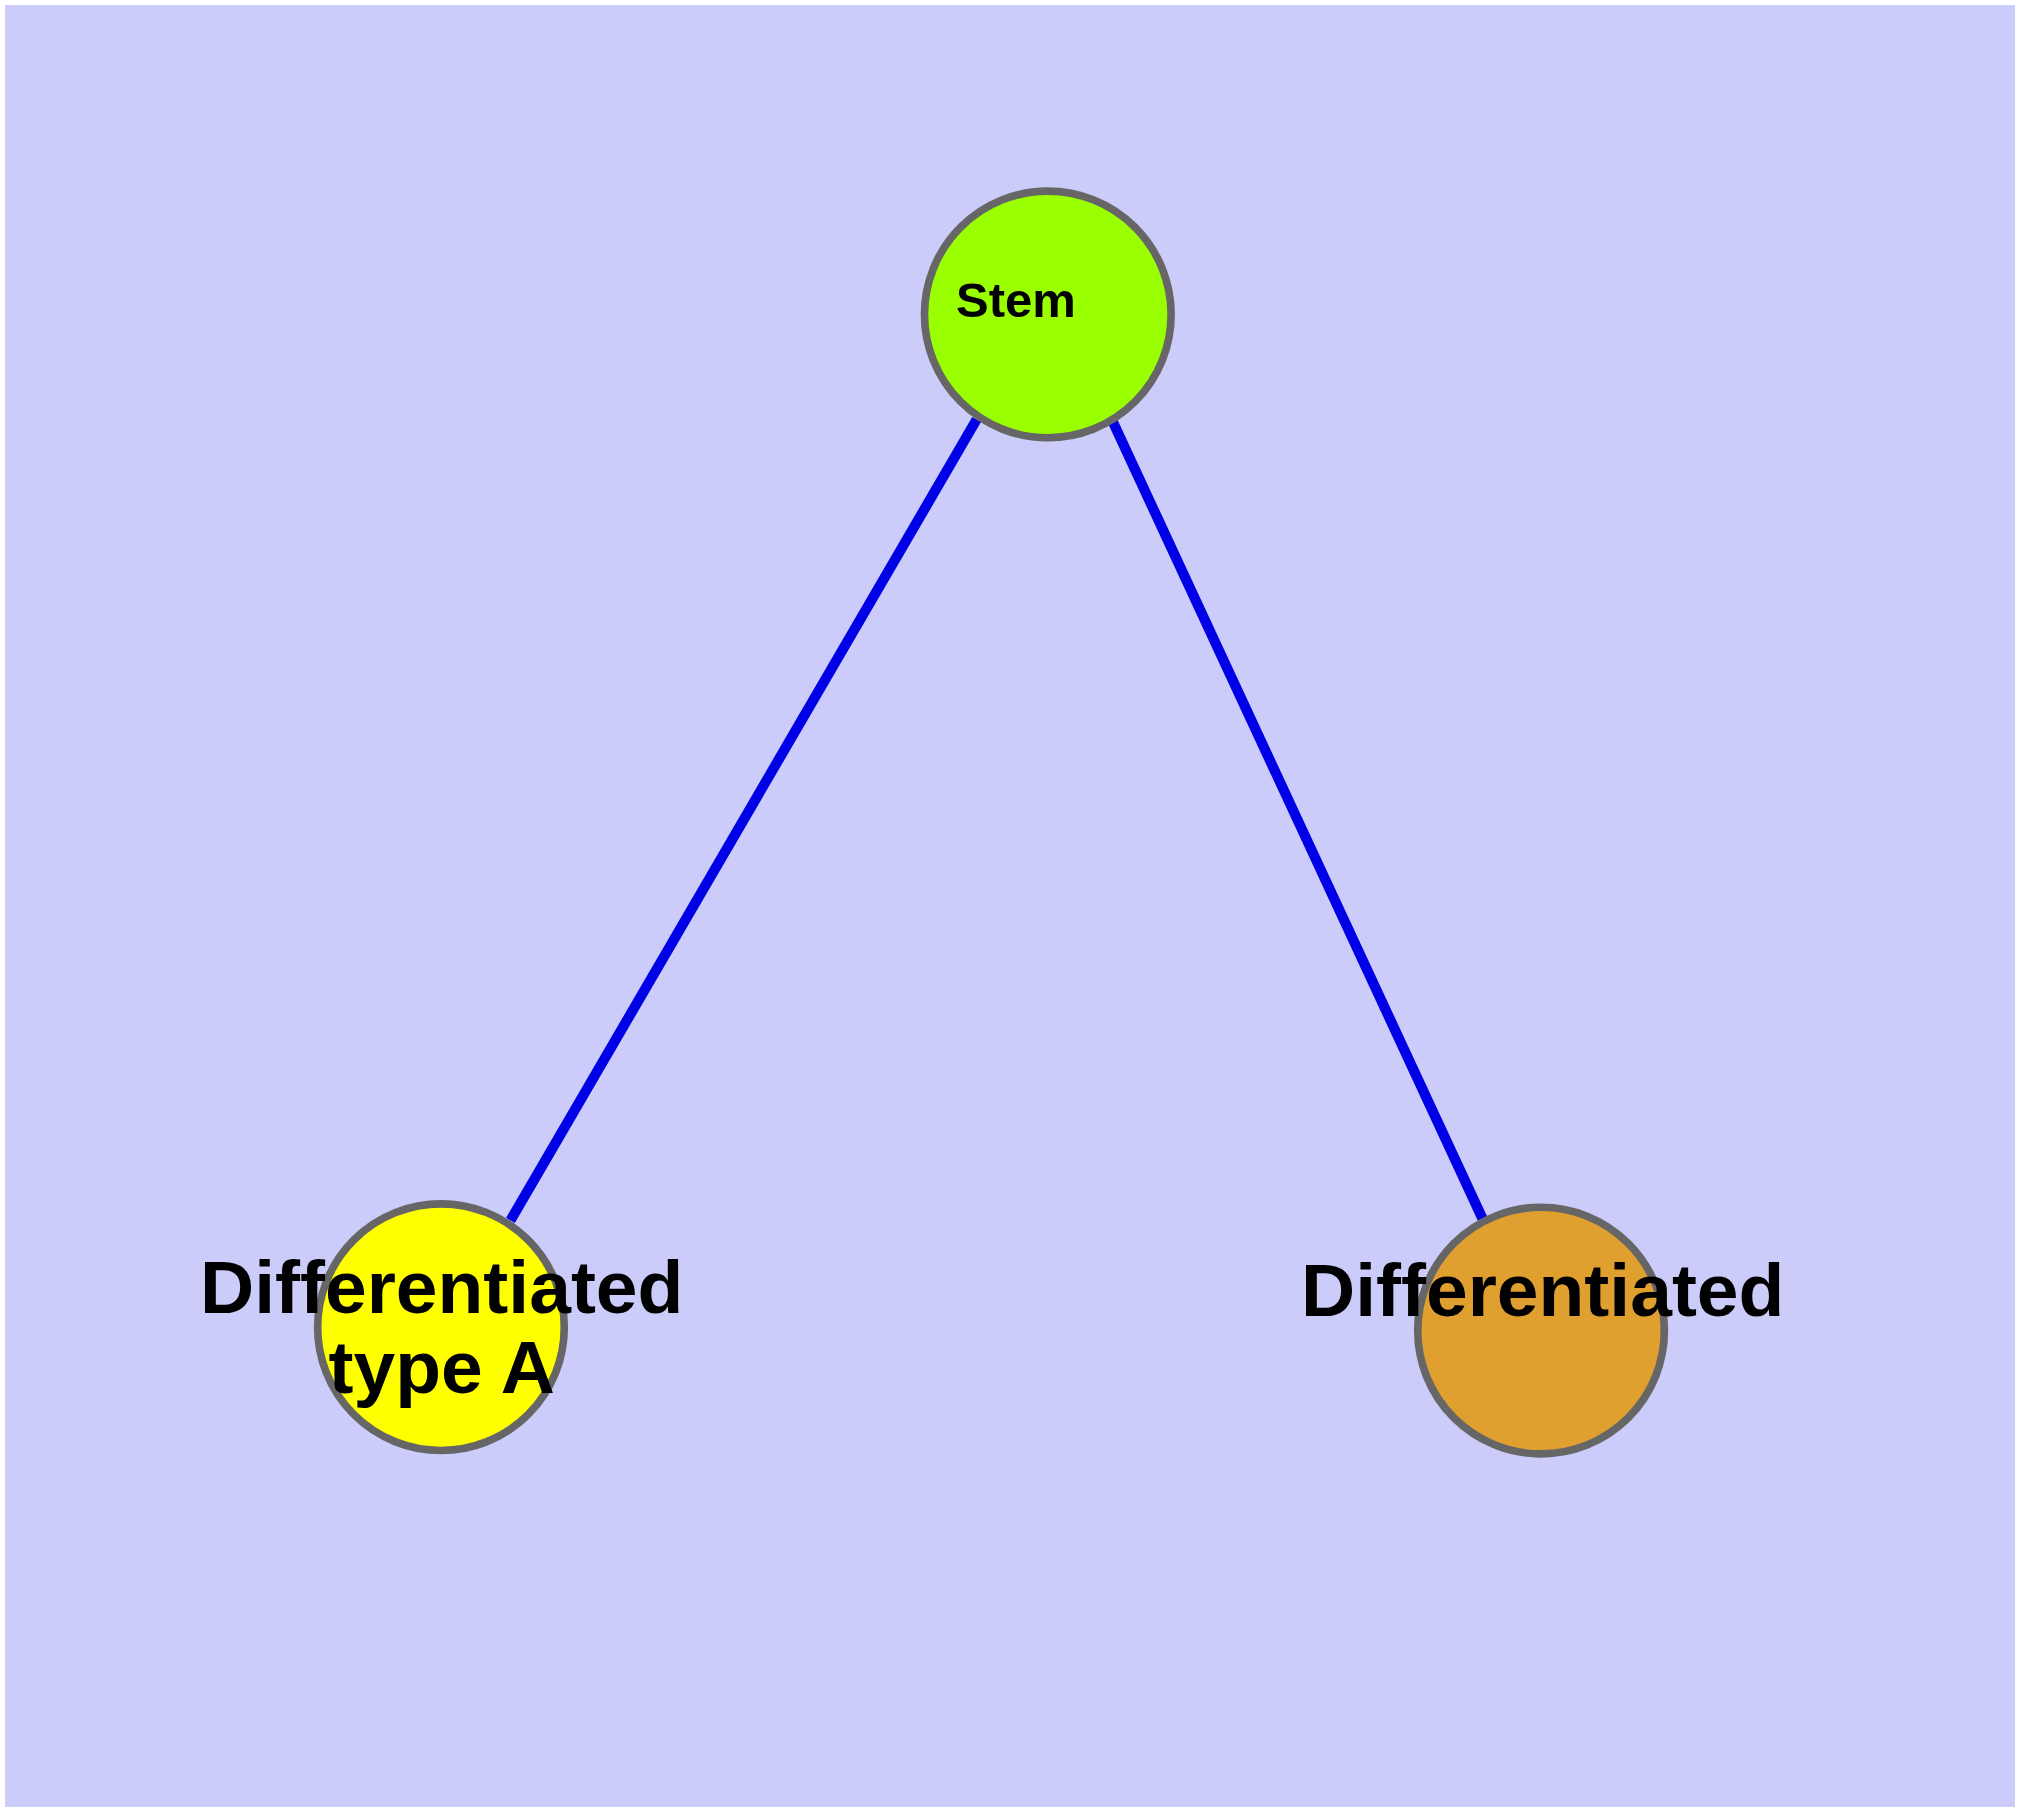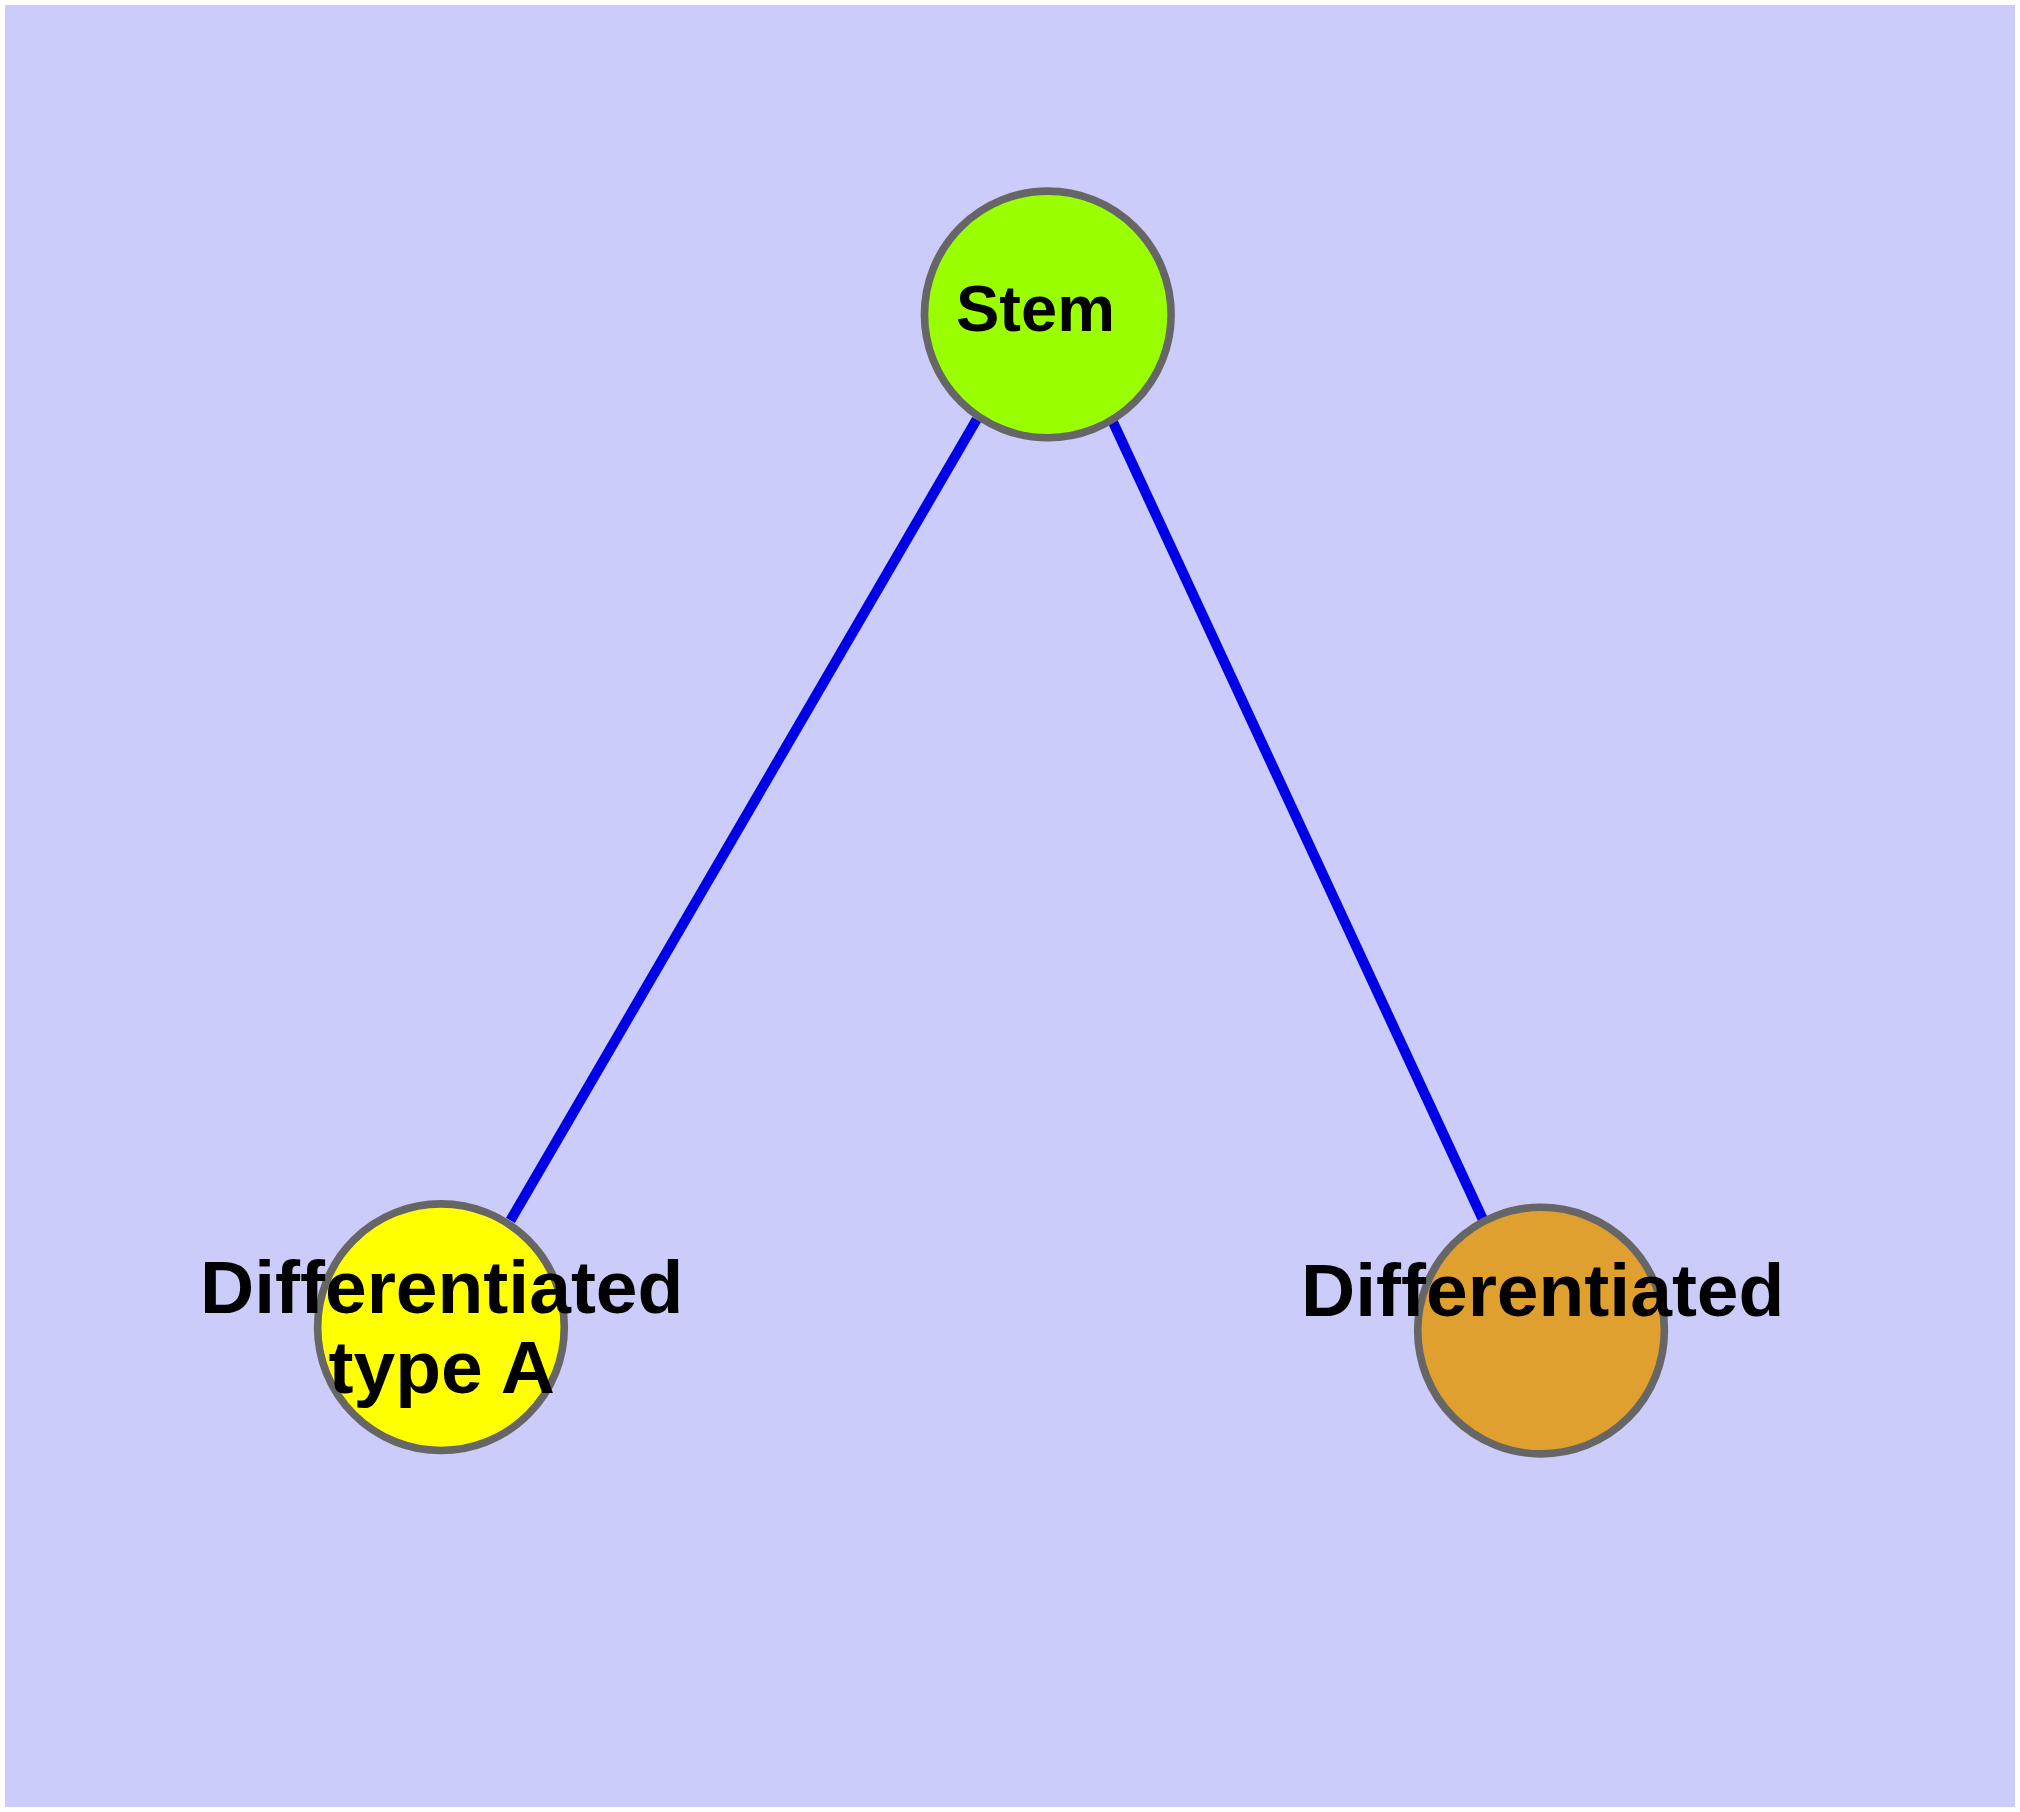--- a/index.html
+++ b/index.html
@@ -62,21 +62,21 @@
       <line id="edge1" x1="1312" y1="496" x2="1749" y2="1438" stroke="#0000e6" stroke-width="12" stroke-linecap="butt"></line>
     </g>
 
     <g>
       <circle id="node0" cx="1236" cy="371" r="145.5" fill="#9aff00" stroke="#666666" stroke-width="9"></circle>
       <circle id="node1" cx="520" cy="1566" r="145.5" fill="#ffff00" stroke="#666666" stroke-width="9"></circle>
       <circle id="node2" cx="1818" cy="1570" r="145.5" fill="#e0a030" stroke="#666666" stroke-width="9"></circle>
     </g>
   </svg>
 
-  <div class="node-label one-line" id="label0" style="font-size: 65px; color: rgb(0, 0, 0); left: 956px; top: 275px;">
+  <div class="node-label one-line" id="label0" style="font-size: 49px; color: rgb(0, 0, 0); left: 956px; top: 275px;">
     <div>Stem</div>
   </div>
 
   <div class="node-label two-line" id="label1" style="font-size: 75px; color: rgb(0, 0, 0); left: 200px; top: 1248px;">
     <div>Differentiated</div>
     <div>type A</div>
   </div>
 
   <div class="node-label two-line" id="label2" style="font-size: 75px; color: rgb(0, 0, 0); left: 1301px; top: 1251px;">
     <div>Differentiated</div>

